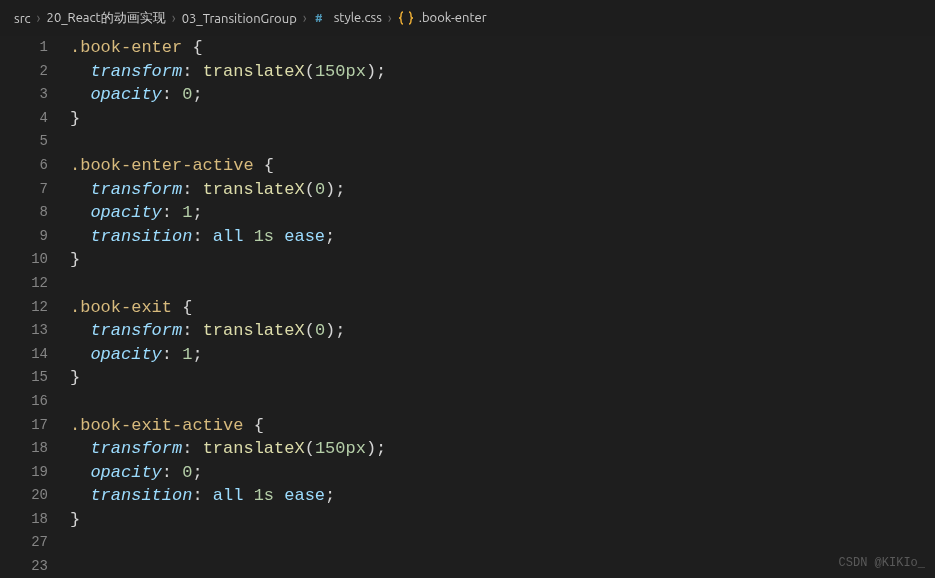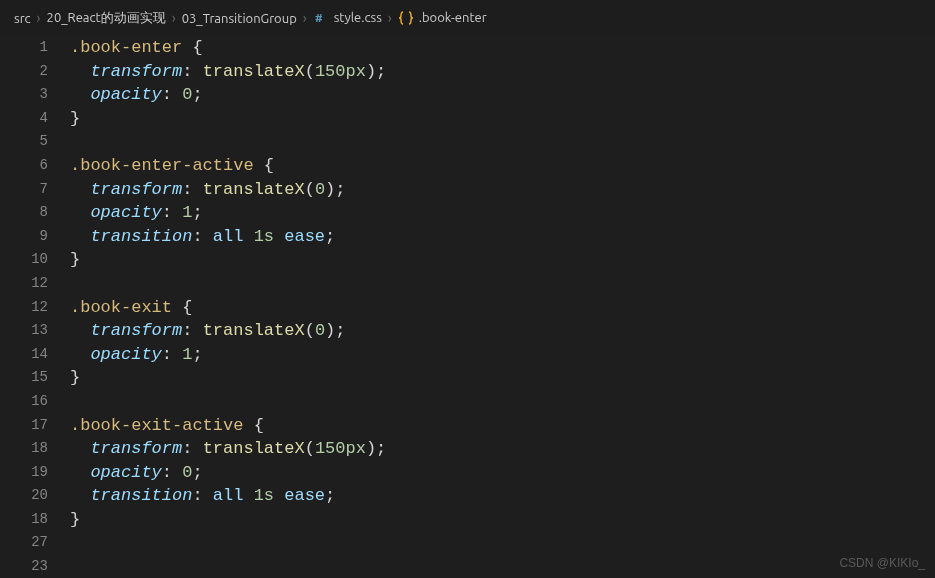--- a/index.html
+++ b/index.html
@@ -75,21 +75,21 @@
   .tok-func { color: var(--func); text-align: center; }
   .tok-num { color: var(--number); font-family: Liberation Mono, monospace; }
   .tok-br { color: var(--brace); }
   .tok-col { color: var(--colon); }
   .tok-pn { color: var(--brace); }
   .tok-kw { color: var(--property); }
   .watermark {
     position: absolute;
     right: 10px;
     bottom: 8px;
-    font-family: Liberation Sans, sans-serif;
+    font-family: Liberation Mono, monospace;
     font-size: 12px;
     color: var(--watermark);
   }
 </style>
 </head>
 <body>
 
 <div class="breadcrumb" id="breadcrumb">
     <span class="crumb">
       <span>src</span>

